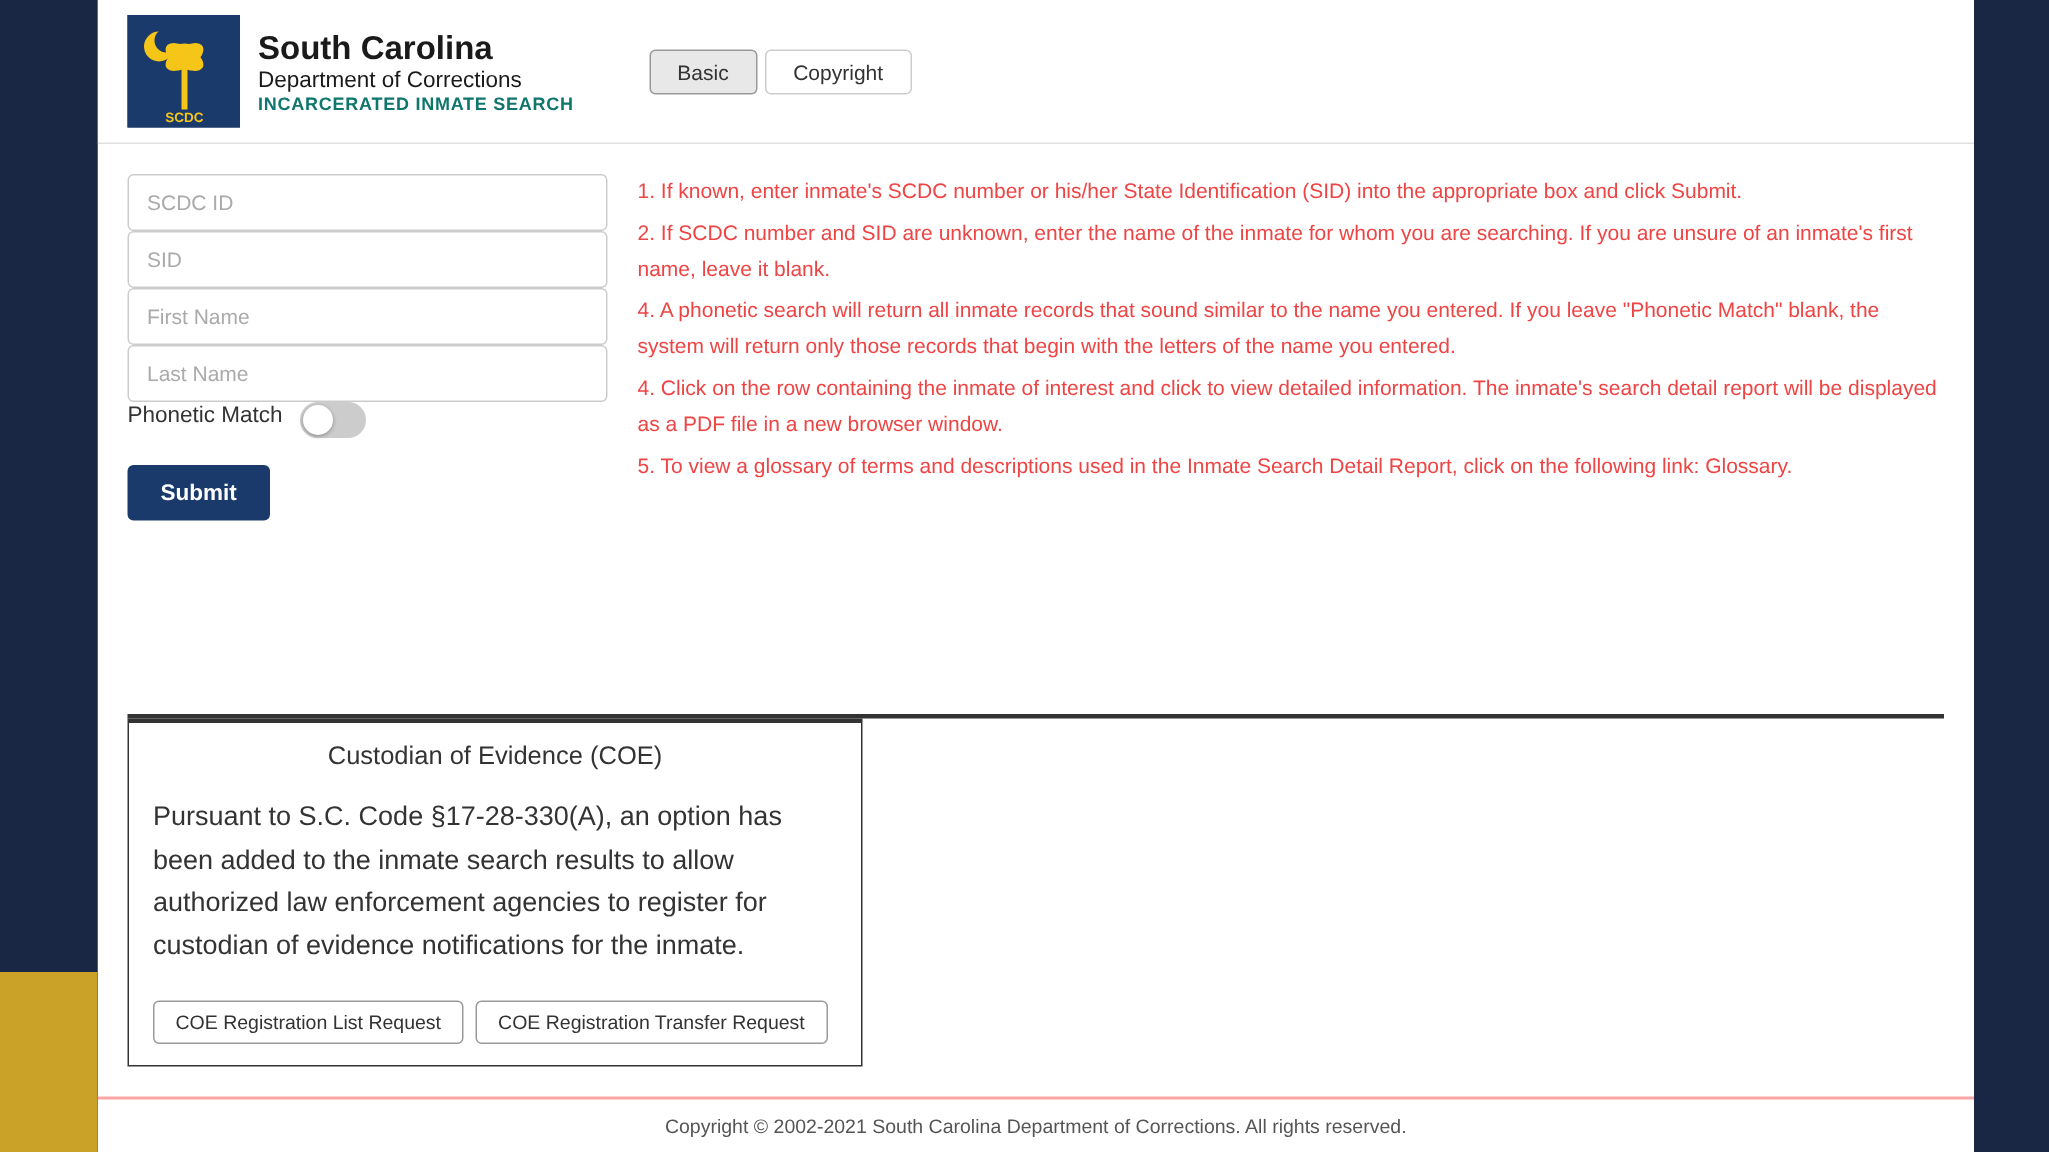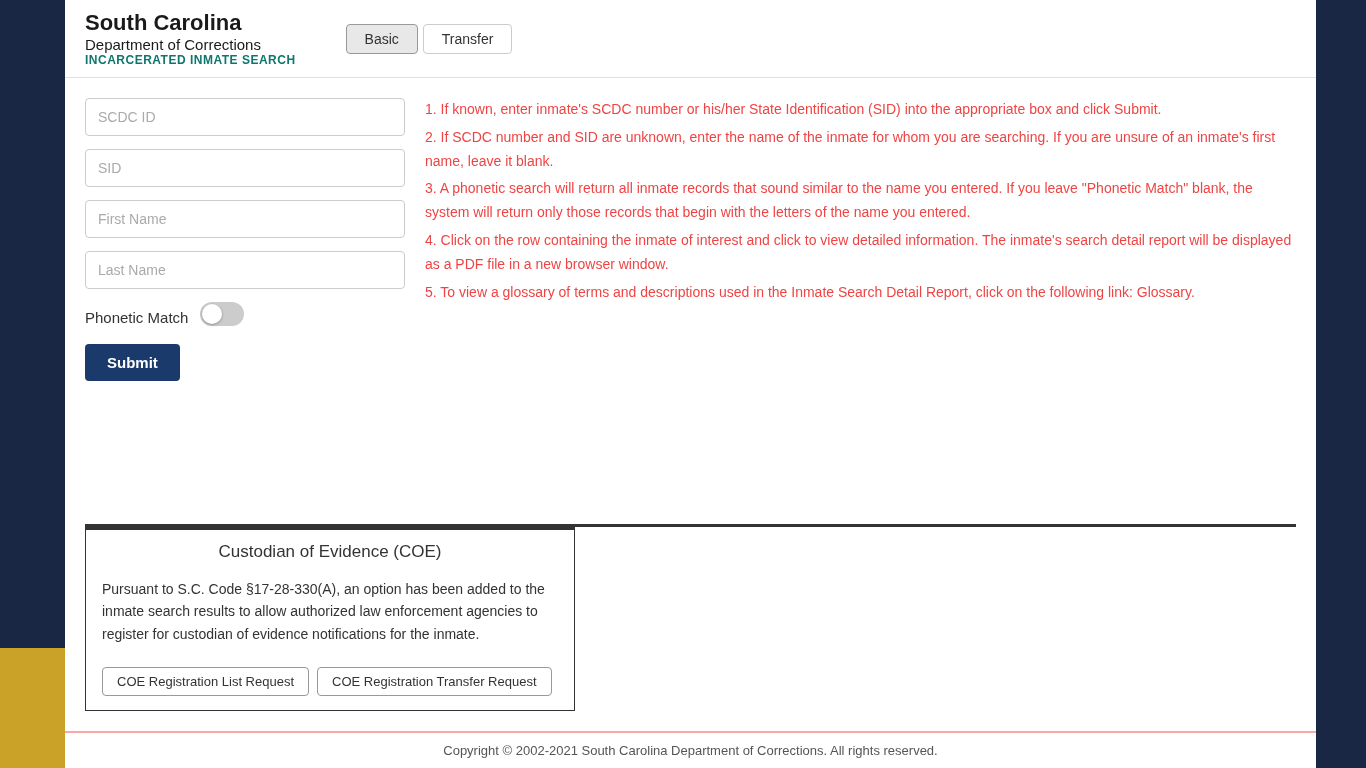--- a/index.html
+++ b/index.html
@@ -114,29 +114,29 @@
       width: 320px;
       flex-shrink: 0;
     }
     .form-input {
       width: 100%;
       padding: 10px 12px;
       border: 1px solid #ccc;
       border-radius: 4px;
       font-size: 14px;
       color: #999;
-      margin-bottom: 13px;
+      margin-bottom: 0;
       outline: none;
     }
     .form-input::placeholder {
       color: #aaa;
     }
     .phonetic-row {
       display: flex;
-      align-items: flex-end;
+      align-items: flex-start;
       gap: 12px;
       margin-bottom: 18px;
     }
     .phonetic-label {
       font-size: 15px;
       color: #333;
     }
     
     .toggle-switch {
       width: 44px;
@@ -188,21 +188,21 @@
     .coe-title {
       text-align: center;
       font-size: 17px;
       font-weight: normal;
       color: #333;
       padding: 12px 10px 8px 10px;
       border-bottom: none;
     }
     .coe-body {
       padding: 8px 16px 14px 16px;
-      font-size: 14px;
+      font-size: 18px;
       line-height: 1.6;
       color: #333;
     }
     .coe-buttons {
       display: flex;
       gap: 8px;
       padding: 8px 16px 14px 16px;
     }
     .coe-btn {
       padding: 6px 14px;
@@ -231,29 +231,46 @@
 <body>
 
 <div class="left-sidebar">
   <div class="left-sidebar-bottom"></div>
 </div>
 
 <div class="main-content">
 
   <div class="header">
     <div class="logo-container">
+      <div class="logo-img">
+
+        <svg viewBox="0 0 70 70" xmlns="http://www.w3.org/2000/svg">
+          <rect width="70" height="70" fill="#1a3a6b"></rect>
+
+          <circle cx="18" cy="18" r="10" fill="#f5c518"></circle>
+          <circle cx="23" cy="14" r="8" fill="#1a3a6b"></circle>
+
+          <rect x="33" y="30" width="4" height="30" fill="#f5c518"></rect>
+
+          <ellipse cx="35" cy="25" rx="14" ry="7" fill="#f5c518" transform="rotate(-30 35 25)"></ellipse>
+          <ellipse cx="35" cy="25" rx="14" ry="7" fill="#f5c518" transform="rotate(30 35 25)"></ellipse>
+          <ellipse cx="35" cy="22" rx="12" ry="6" fill="#f5c518" transform="rotate(0 35 22)"></ellipse>
+
+          <text x="35" y="68" text-anchor="middle" fill="#f5c518" font-size="9" font-family="Arial" font-weight="bold">SCDC</text>
+        </svg>
+      </div>
       <div class="logo-text">
         <h1>South Carolina</h1>
         <h2>Department of Corrections</h2>
         <div class="subtitle">Incarcerated Inmate Search</div>
       </div>
     </div>
     <div class="tab-group">
       <button class="tab active">Basic</button>
-      <button class="tab">Transfer</button>
+      <button class="tab">Copyright</button>
     </div>
   </div>
 
   <div class="body-content">
 
     <div class="form-section">
       <input class="form-input" type="text" placeholder="SCDC ID" style="">
       <input class="form-input" type="text" placeholder="SID" style="">
       <input class="form-input" type="text" placeholder="First Name" style="">
       <input class="form-input" type="text" placeholder="Last Name" style="">
@@ -262,21 +279,21 @@
         <div class="toggle-switch">
           <div class="knob"></div>
         </div>
       </div>
       <button class="submit-btn">Submit</button>
     </div>
 
     <div class="instructions-section">
       <p>1. If known, enter inmate's SCDC number or his/her State Identification (SID) into the appropriate box and click Submit.</p>
       <p>2. If SCDC number and SID are unknown, enter the name of the inmate for whom you are searching. If you are unsure of an inmate's first name, leave it blank.</p>
-      <p>3. A phonetic search will return all inmate records that sound similar to the name you entered. If you leave "Phonetic Match" blank, the system will return only those records that begin with the letters of the name you entered.</p>
+      <p>4. A phonetic search will return all inmate records that sound similar to the name you entered. If you leave "Phonetic Match" blank, the system will return only those records that begin with the letters of the name you entered.</p>
       <p>4. Click on the row containing the inmate of interest and click to view detailed information. The inmate's search detail report will be displayed as a PDF file in a new browser window.</p>
       <p>5. To view a glossary of terms and descriptions used in the Inmate Search Detail Report, click on the following link: Glossary.</p>
     </div>
   </div>
 
   <div class="divider-top"></div>
   <div class="coe-section">
     <div class="coe-title">Custodian of Evidence (COE)</div>
     <div class="coe-body">Pursuant to S.C. Code §17-28-330(A), an option has been added to the inmate search results to allow authorized law enforcement agencies to register for custodian of evidence notifications for the inmate.</div>
     <div class="coe-buttons">

